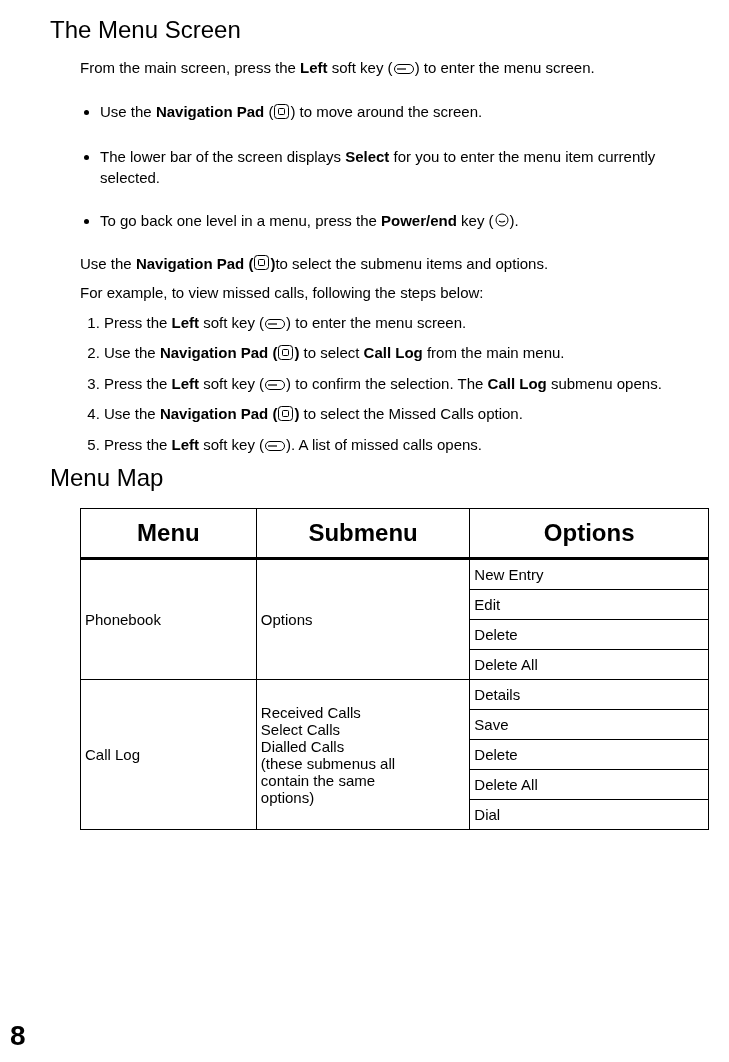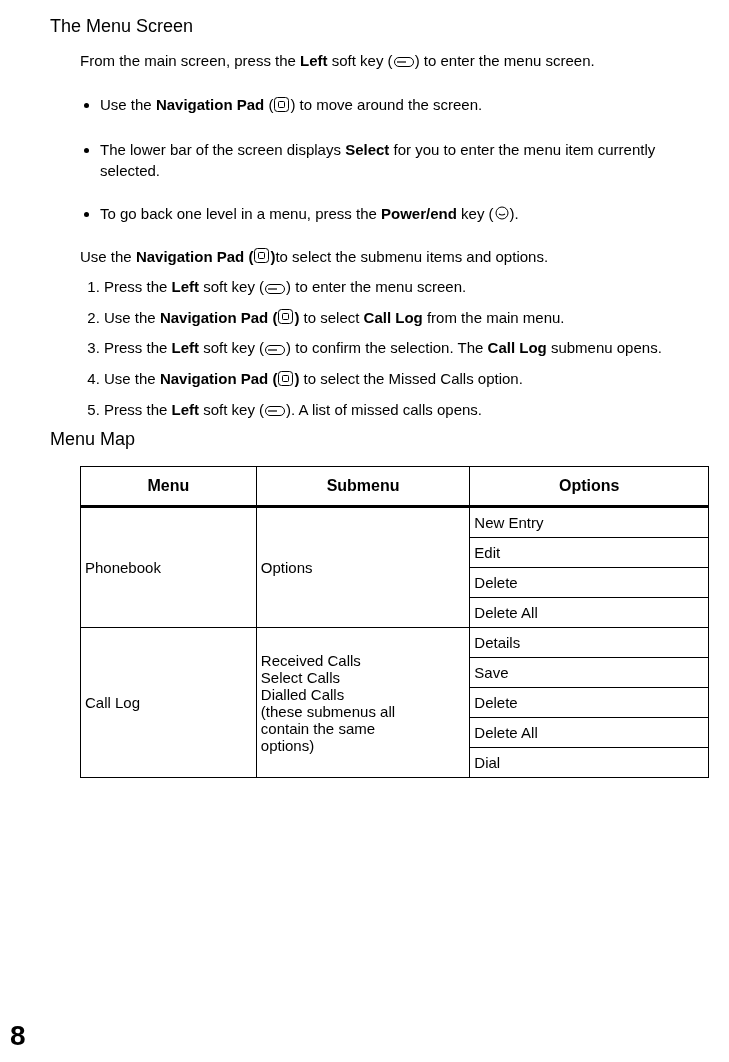--- a/index.html
+++ b/index.html
@@ -8,21 +8,21 @@
       padding: 0;
       width: 729px;
       background: #fff;
       color: #000;
       font-size: 15px;
     }
     .page {
       padding: 10px 20px 20px 50px;
     }
     h2 {
-      font-size: 18px;
+      font-size: 24px;
       font-weight: normal;
       margin: 6px 0 14px 0;
     }
     .content {
       padding-left: 30px;
     }
     p {
       margin: 8px 0;
       line-height: 1.35;
     }
@@ -51,21 +51,21 @@
       margin: 0 1px;
     }
     table {
       border-collapse: collapse;
       width: 100%;
       margin-top: 16px;
       font-size: 15px;
     }
     th {
       font-weight: bold;
-      font-size: 16px;
+      font-size: 24px;
       padding: 10px 4px;
       border: 1px solid #000;
       border-bottom: 3px solid #000;
       text-align: center;
     }
     td {
       border: 1px solid #000;
       padding: 6px 4px;
       text-align: left;
       vertical-align: middle;
@@ -111,20 +111,21 @@
                 <path d="M4 8 Q7 10 10 8" fill="none" stroke="#000" stroke-width="1.2"></path>
               </svg></span><span>).</span>
       </li>
     </ul>
     <p>
       <span>Use the </span><span class="bold">Navigation Pad (</span><span class="icon"><svg width="15" height="15" viewBox="0 0 15 15">
               <rect x="0.5" y="0.5" width="14" height="14" rx="3" fill="none" stroke="#000"></rect>
               <rect x="4.5" y="4.5" width="6" height="6" rx="1" fill="none" stroke="#000"></rect>
             </svg></span><span class="bold">)</span><span>to select the submenu items and options.</span>
     </p>
+    <p>For example, to view missed calls, following the steps below:</p>
     <ol>
       <li>
         <span>Press the </span><span class="bold">Left</span><span> soft key (</span><span class="icon"><svg width="20" height="10" viewBox="0 0 20 10">
                 <rect x="0.5" y="0.5" width="19" height="9" rx="4.5" fill="none" stroke="#000" stroke-width="1"></rect>
                 <line x1="3" y1="5" x2="12" y2="5" stroke="#000" stroke-width="1.2"></line>
               </svg></span><span>) to enter the menu screen.</span>
       </li>
       <li>
         <span>Use the </span><span class="bold">Navigation Pad (</span><span class="icon"><svg width="15" height="15" viewBox="0 0 15 15">
                 <rect x="0.5" y="0.5" width="14" height="14" rx="3" fill="none" stroke="#000"></rect>

